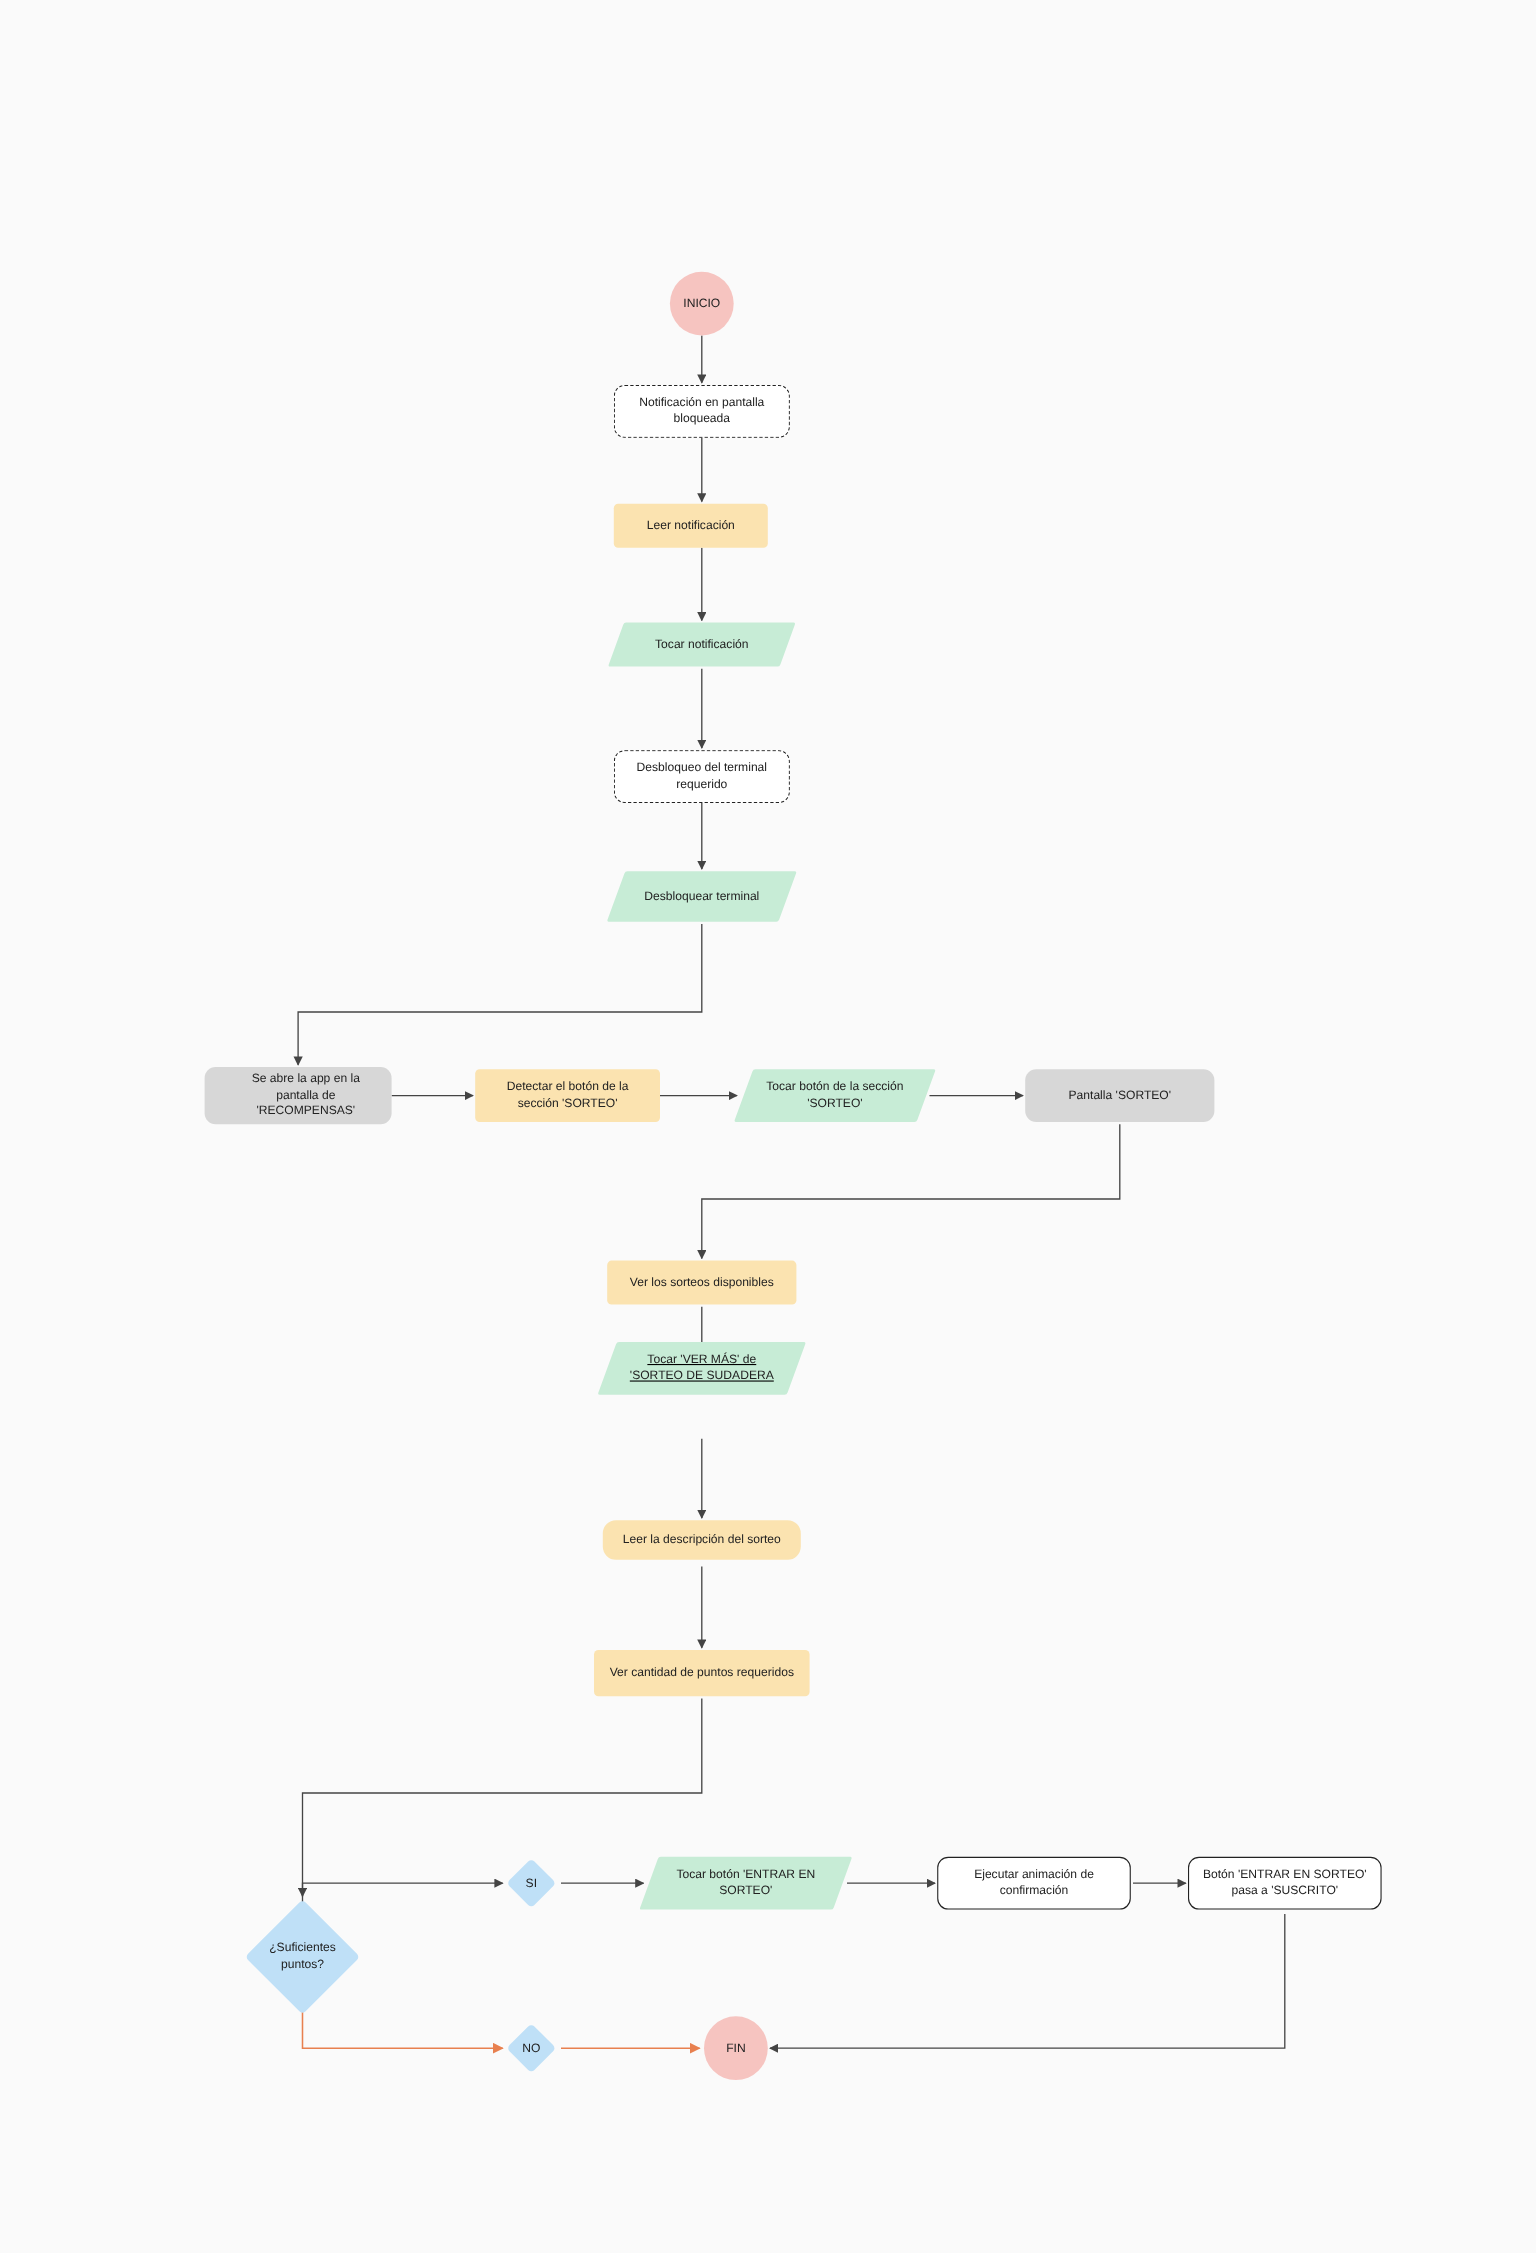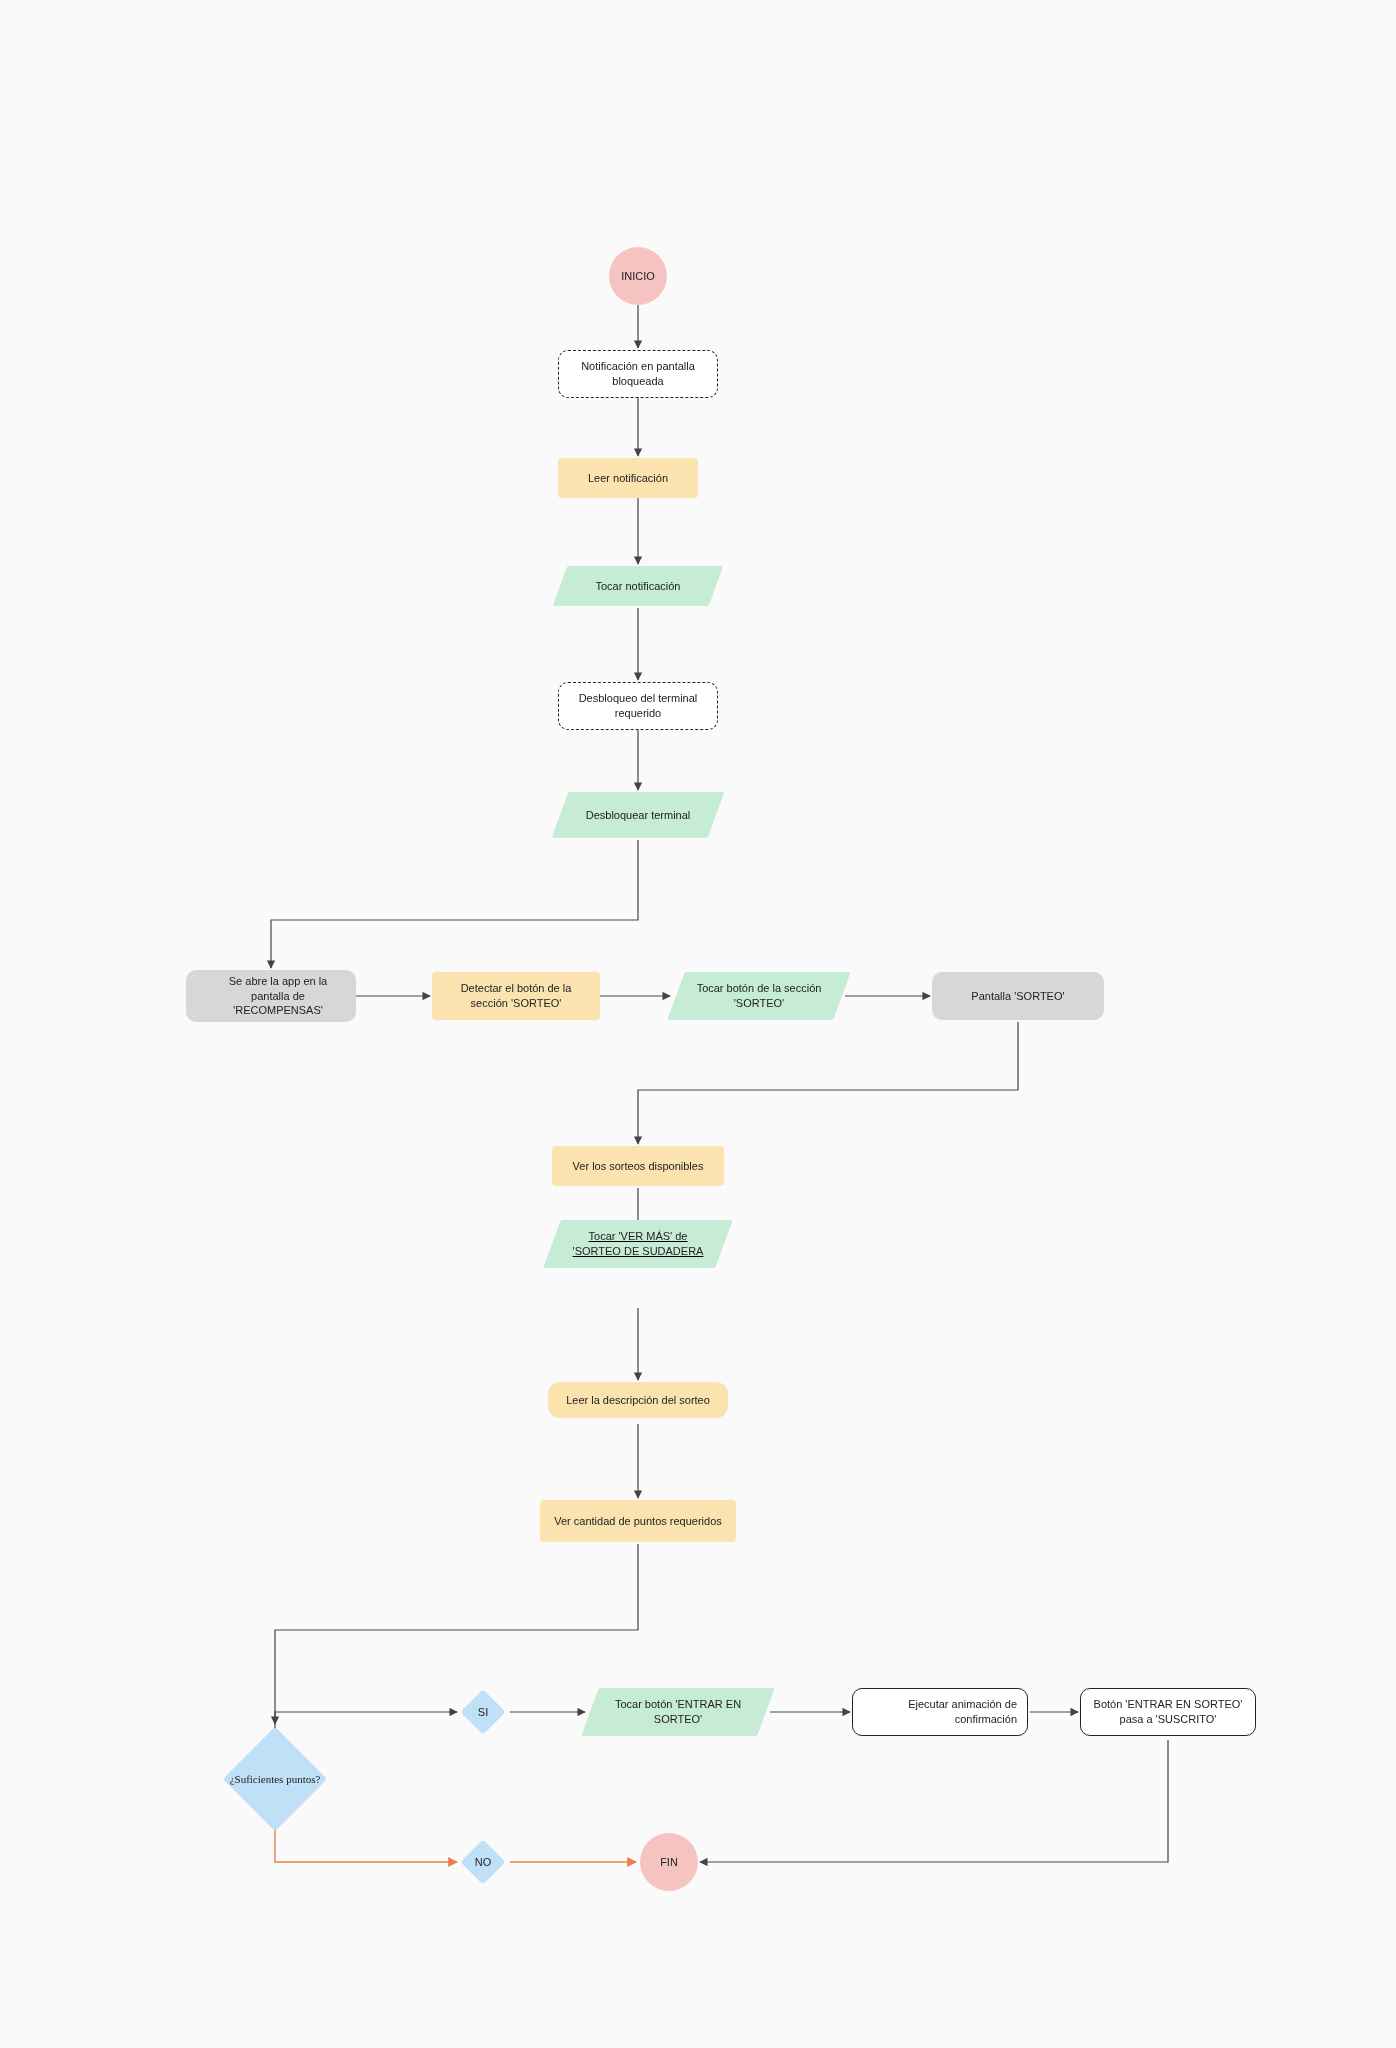--- a/index.html
+++ b/index.html
@@ -119,39 +119,39 @@
 
 <div class="para" style="left:552px; top:1220px; width:172px; height:48px;text-decoration:underline;">
   <div class="shape"></div>
   <div class="label">Tocar 'VER MÁS' de 'SORTEO DE SUDADERA</div>
 </div>
 
 <div class="node rect-yellow" style="left:548px; top:1382px; width:180px; height:36px;border-radius:12px;">Leer la descripción del sorteo</div>
 
 <div class="node rect-yellow" style="left:540px; top:1500px; width:196px; height:42px;">Ver cantidad de puntos requeridos</div>
 
-<div class="diamond" style="left:224px; top:1728px; width:102px; height:102px;font-family:Liberation Serif, serif;">
+<div class="diamond" style="left:224px; top:1728px; width:102px; height:102px;">
   <div class="shape" style="left:14px; top:14px; width:74px; height:74px;"></div>
   <div class="label">¿Suficientes puntos?</div>
 </div>
 
 <div class="diamond small" style="left:458px; top:1687px; width:50px; height:50px;">
   <div class="shape" style="left:9px; top:9px; width:32px; height:32px;"></div>
   <div class="label">SI</div>
 </div>
 
 <div class="diamond small" style="left:458px; top:1837px; width:50px; height:50px;">
   <div class="shape" style="left:9px; top:9px; width:32px; height:32px;"></div>
   <div class="label">NO</div>
 </div>
 
 <div class="para" style="left:590px; top:1688px; width:176px; height:48px;">
   <div class="shape"></div>
   <div class="label">Tocar botón 'ENTRAR EN SORTEO'</div>
 </div>
 
-<div class="node rect-white" style="left:852px; top:1688px; width:176px; height:48px;text-align:right;">Ejecutar animación de confirmación</div>
+<div class="node rect-white" style="left:852px; top:1688px; width:176px; height:48px;">Ejecutar animación de confirmación</div>
 
 <div class="node rect-white" style="left:1080px; top:1688px; width:176px; height:48px;">Botón 'ENTRAR EN SORTEO' pasa a 'SUSCRITO'</div>
 
 <div class="node circle end" style="left:640px; top:1833px;">FIN</div>
 
 </div>
 
 </body></html>

